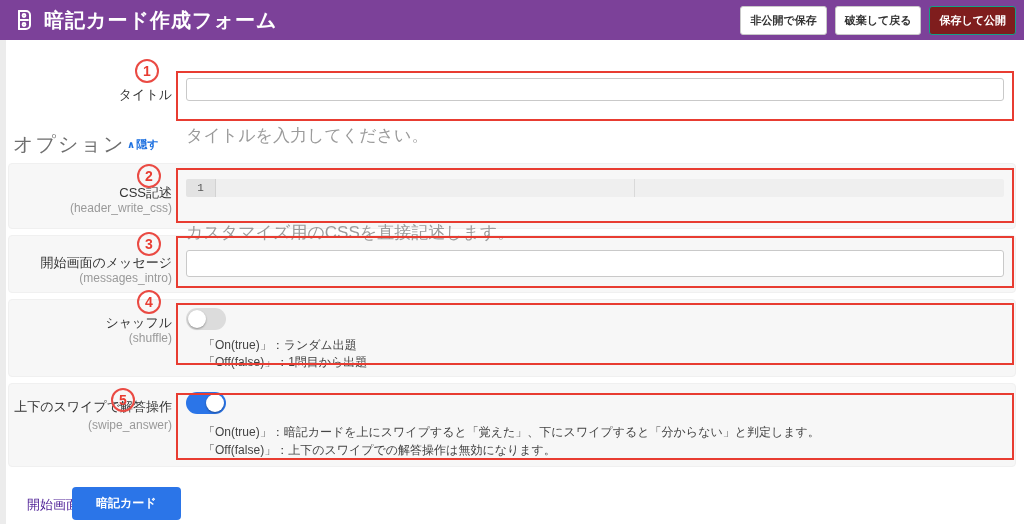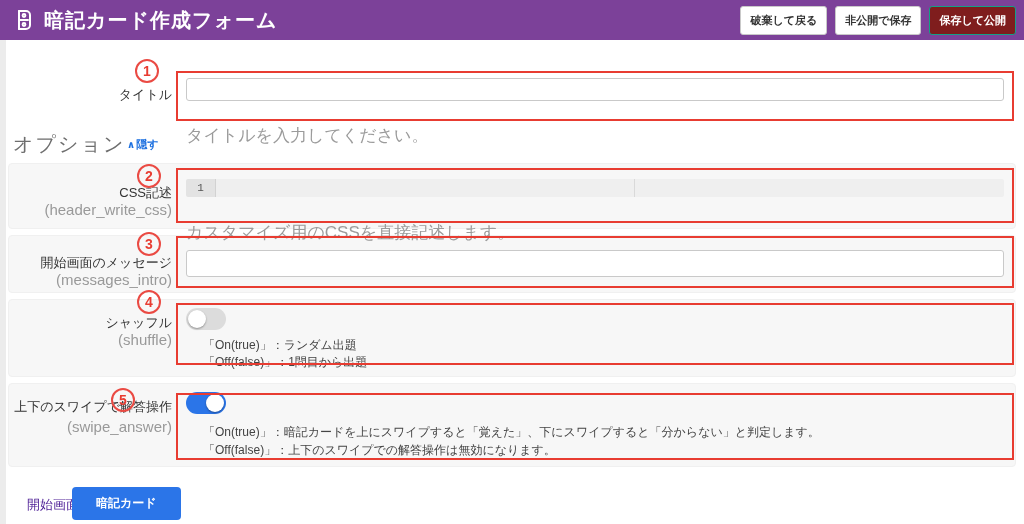--- a/index.html
+++ b/index.html
@@ -40,21 +40,21 @@
   #anno1 { left:135px; top:59px; }
   #anno2 { left:137px; top:164px; }
   #anno3 { left:137px; top:232px; }
   #anno4 { left:137px; top:290px; }
   #anno5 { left:111px; top:388px; }
 
   
   .flabel { position:absolute; left:0; width:172px; text-align:right;
             font-size:13px; font-weight:normal; color:#333; }
   .fsub   { position:absolute; left:0; width:172px; text-align:right;
-            font-size:15px; color:#999; letter-spacing:0;padding-left:20px; }
+            font-size:12px; color:#999; letter-spacing:0;padding-left:20px; }
 
   
   .tinput { position:absolute; left:186px; width:818px; background:#fff;
             border:1px solid #c9c9c9; border-radius:3px; font-size:13px; padding:0 6px; color:#333; }
   #input1 { top:78px;  height:23px; }
   #input3 { top:250px; height:27px; }
   .helper { position:absolute; left:186px; font-size:17px; color:#9b9b9b;margin-top:20px; }
 
   
   .editor { position:absolute; left:186px; top:179px; width:818px; height:18px;
@@ -100,22 +100,22 @@
       <g fill="none" stroke="#ffffff" stroke-width="2" stroke-linejoin="round" stroke-linecap="round">
         <path d="M7 3h7a4 4 0 0 1 4 4v10a4 4 0 0 1-4 4H7z"></path>
         <path d="M7 3v18"></path>
         <path d="M7 12h9"></path>
         <circle cx="12" cy="7.5" r="1.4"></circle>
         <circle cx="12" cy="16.5" r="1.4"></circle>
       </g>
     </svg>
     <span class="ttl">暗記カード作成フォーム</span>
     <div class="btns">
+      <button class="btn">非公開で保存</button>
       <button class="btn">破棄して戻る</button>
-      <button class="btn">非公開で保存</button>
       <button class="btn green">保存して公開</button>
     </div>
   </div>
 
   <div class="gutter"></div>
 
   <span class="flabel" style="top:86px">タイトル</span>
   <input id="input1" class="tinput" type="text" value="" style="">
   <span class="helper" style="top:104px">タイトルを入力してください。</span>
 

